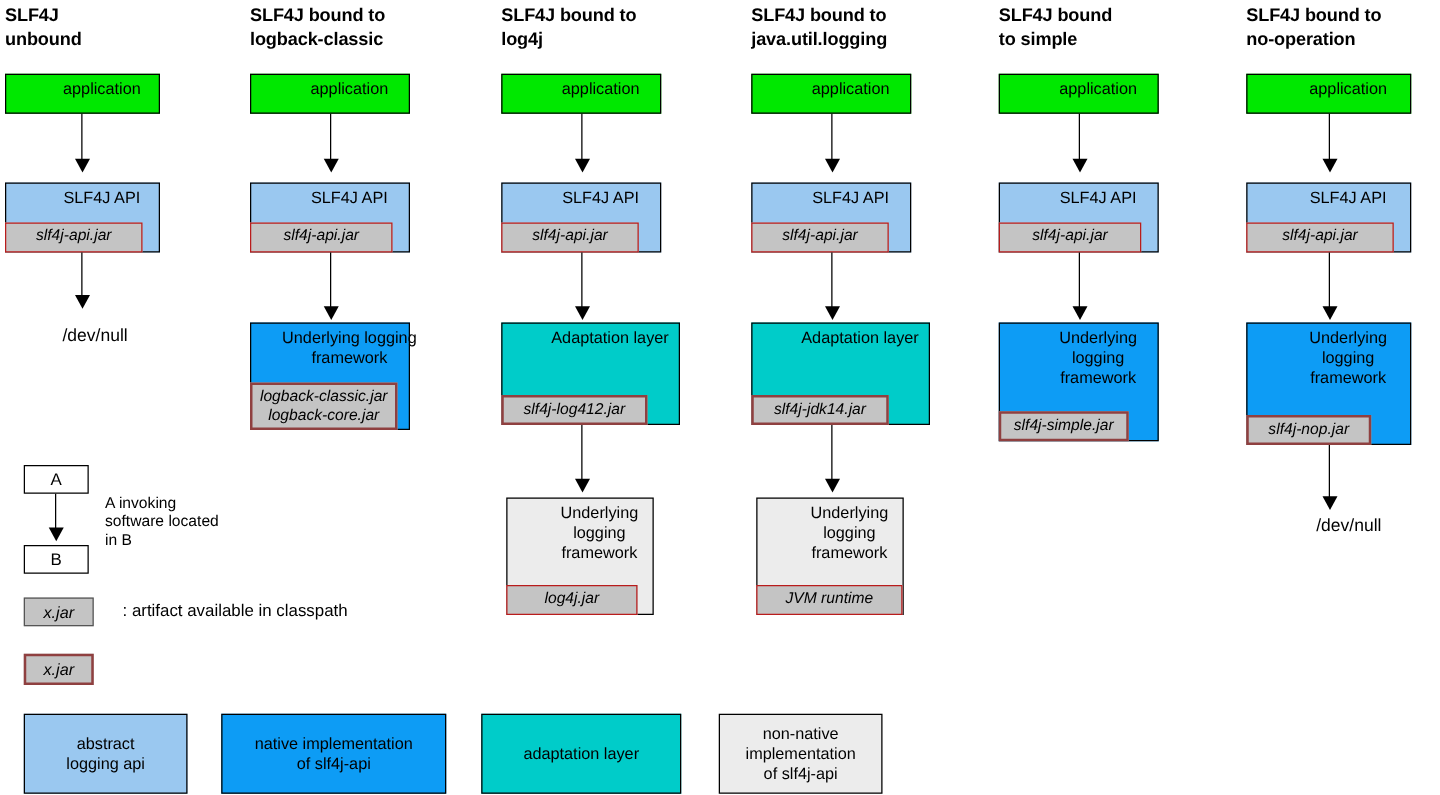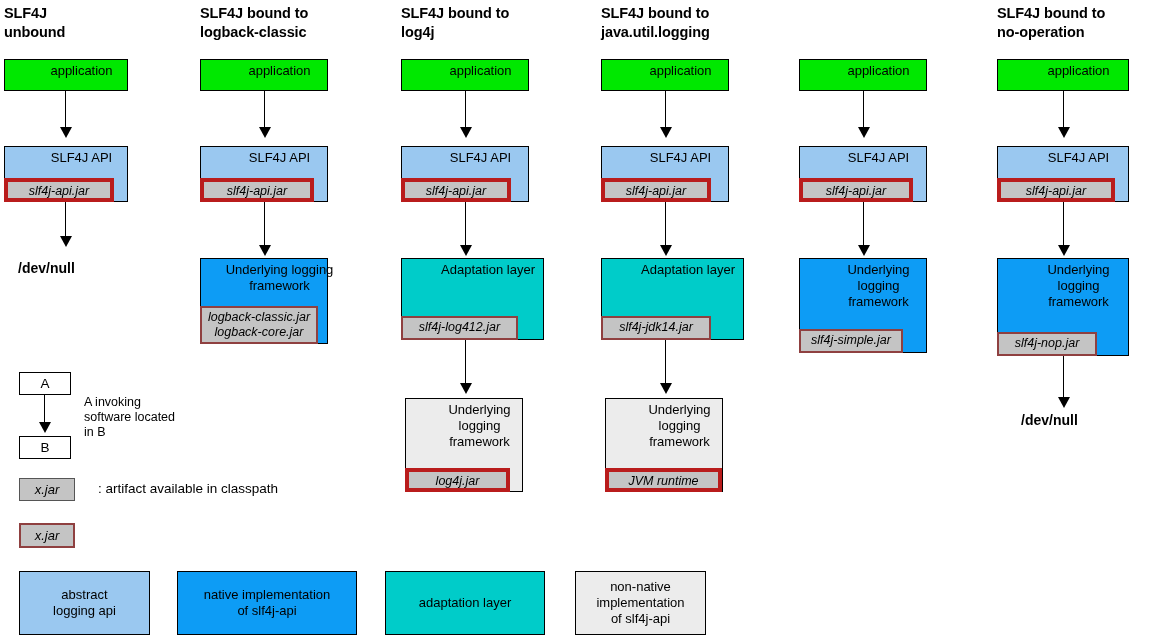--- a/index.html
+++ b/index.html
@@ -49,21 +49,21 @@
   .node.bblue  { background: #0d9cf5; }
   .node.teal   { background: #00ccc9; }
   .node.lgray  { background: #ececec; }
 
   
   .jar {
     position: absolute;
     left: -1px;
     bottom: -1px;
     background: #c4c4c4;
-    border: 4px solid #b91c1c;
+    border: 1px solid #b91c1c;
     box-sizing: border-box;
     font-style: italic;
     font-size: 12.5px;
     line-height: 15px;
     text-align: center;
     padding: 2px 4px;
     white-space: pre-line;
   }
   .jar.binding { border: 2px solid #8f4040; }
 
@@ -77,23 +77,24 @@
     position: absolute;
     width: 0; height: 0;
     border-left: 6px solid transparent;
     border-right: 6px solid transparent;
     border-top: 11px solid #000000;
   }
 
   
   .devnull {
     position: absolute;
-    font-weight: bold;
+    font-weight: normal;
     font-size: 14px;
     white-space: nowrap;
+    margin-left: 32px;
   }
   .legend-text {
     position: absolute;
     font-size: 12.5px;
     line-height: 15px;
     white-space: pre-line;
   }
   .legend-caption {
     position: absolute;
     font-size: 13.5px;
@@ -147,20 +148,22 @@
 <div class="stage">
 
   <div class="col-title" style="left:4px;  top:4px;">SLF4J
 unbound</div>
   <div class="col-title" style="left:200px;top:4px;">SLF4J bound to
 logback-classic</div>
   <div class="col-title" style="left:401px;top:4px;">SLF4J bound to
 log4j</div>
   <div class="col-title" style="left:601px;top:4px;">SLF4J bound to
 java.util.logging</div>
+  <div class="col-title" style="left:799px;top:4px;">SLF4J bound
+to simple</div>
   <div class="col-title" style="left:997px;top:4px;">SLF4J bound to
 no-operation</div>
 
   <div class="node green" style="left:4px; top:59px; width:124px; height:32px;">
     <div class="title">application</div>
   </div>
   <div class="arrow-line" style="left:65px; top:91px; height:38px;"></div>
   <div class="arrow-head" style="left:60px; top:127px;"></div>
 
   <div class="node lblue" style="left:4px; top:146px; width:124px; height:56px;">

